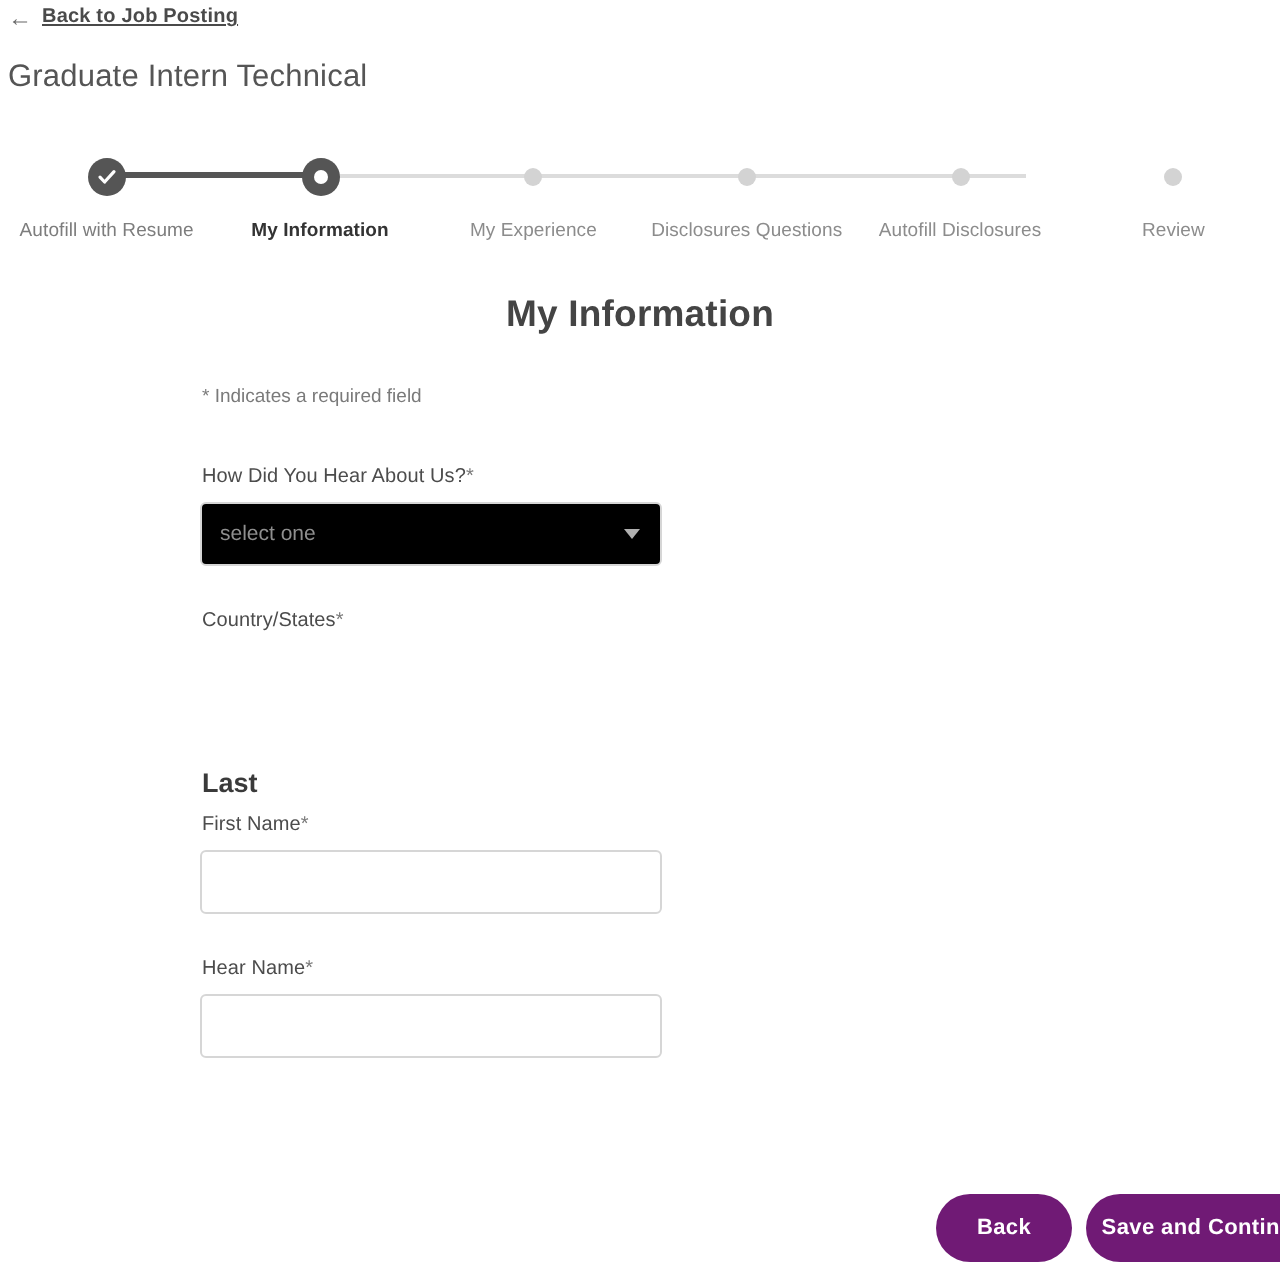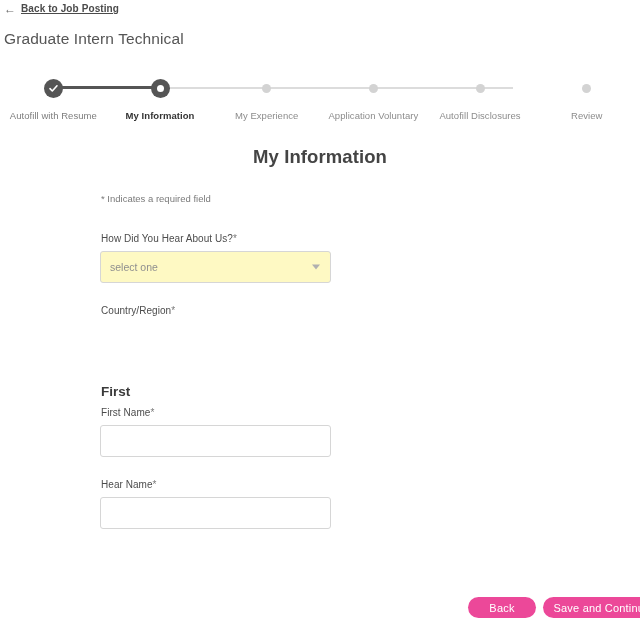--- a/index.html
+++ b/index.html
@@ -184,21 +184,21 @@
     letter-spacing: 0.05px;
   }
   .req-star { color: #7a7a7a; }
 
   .select-box {
     position: relative;
     width: 231px;
     height: 32px;
     border: 1px solid #d6d6d6;
     border-radius: 3px;
-    background: #fef9c3;
+    background: #000000;
     display: flex;
     align-items: center;
     padding: 0 9px;
     cursor: pointer;
   }
   .select-value {
     font-size: 10.5px;
     color: #8f8f8f;
   }
   .select-value.filled { color: #7d7d7d; }
@@ -240,28 +240,28 @@
   .footer {
     position: absolute;
     left: 0;
     bottom: 0;
     width: 640px;
     height: 52px;
   }
   .btn {
     position: absolute;
     top: 9px;
-    height: 21px;
+    height: 34px;
     border-radius: 17px;
-    background: #ec4899;
+    background: #701a75;
     color: #ffffff;
     border: none;
     font-family: "Liberation Sans", sans-serif;
     font-size: 11px;
-    font-weight: normal;
+    font-weight: bold;
     display: flex;
     align-items: center;
     justify-content: center;
     cursor: pointer;
     letter-spacing: 0.2px;
   }
   .btn-back { left: 468px; width: 68px; }
   .btn-continue { left: 543px; width: 118px; }
 </style>
 </head>
@@ -305,21 +305,21 @@
         <div class="step-marker">
           <div class="marker-todo"></div>
         </div>
         <div class="step-label">My Experience</div>
       </div>
 
       <div class="step">
         <div class="step-marker">
           <div class="marker-todo"></div>
         </div>
-        <div class="step-label">Application Voluntary</div>
+        <div class="step-label">Disclosures Questions</div>
       </div>
 
       <div class="step">
         <div class="step-marker">
           <div class="marker-todo"></div>
         </div>
         <div class="step-label">Autofill Disclosures</div>
       </div>
 
       <div class="step">
@@ -343,27 +343,27 @@
         <span>How Did You Hear About Us?</span><span class="req-star">*</span>
       </div>
       <div class="select-box">
         <span class="select-value">select one</span>
         <span class="caret"></span>
       </div>
     </div>
 
     <div class="field">
       <div class="field-label">
-        <span>Country/Region</span><span class="req-star">*</span>
+        <span>Country/States</span><span class="req-star">*</span>
       </div>
     </div>
 
     <div class="spacer-block"></div>
 
-    <div class="group-heading">First</div>
+    <div class="group-heading">Last</div>
 
     <div class="field">
       <div class="field-label">
         <span>First Name</span><span class="req-star">*</span>
       </div>
       <input class="text-input" type="text" value="" style="">
     </div>
 
     <div class="field">
       <div class="field-label">

